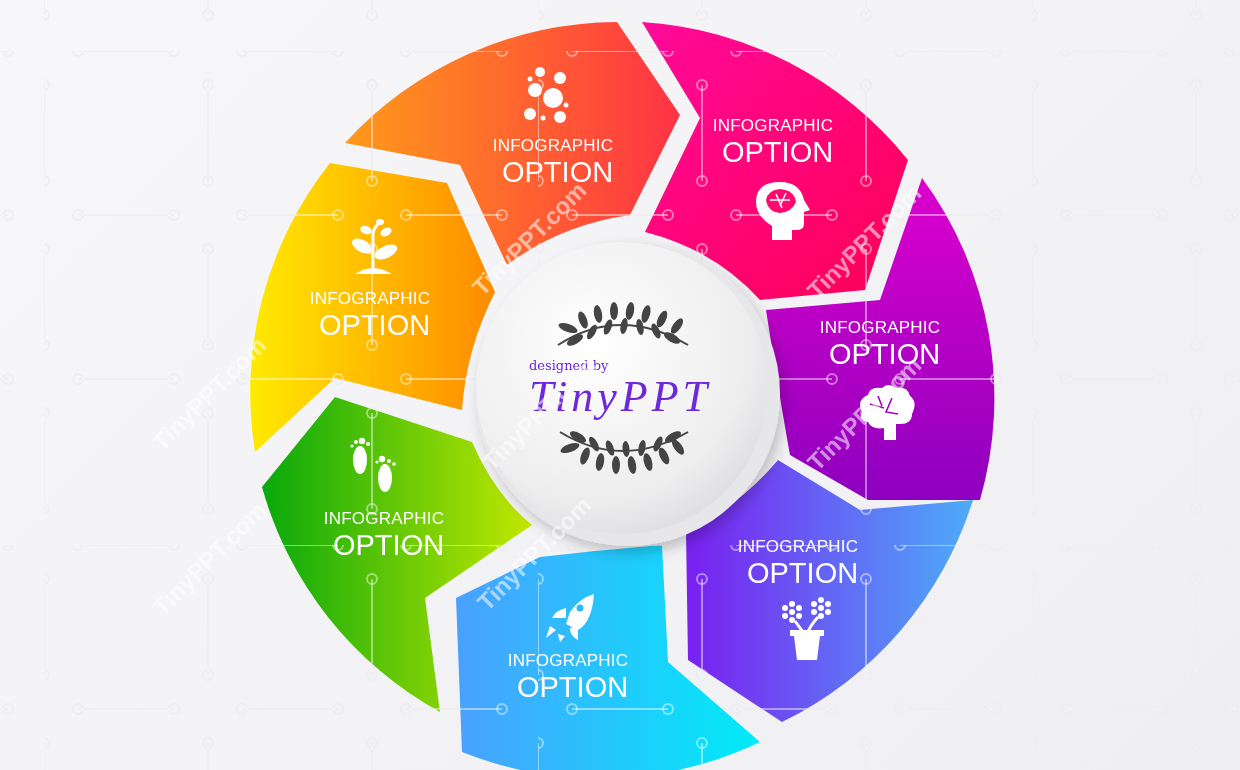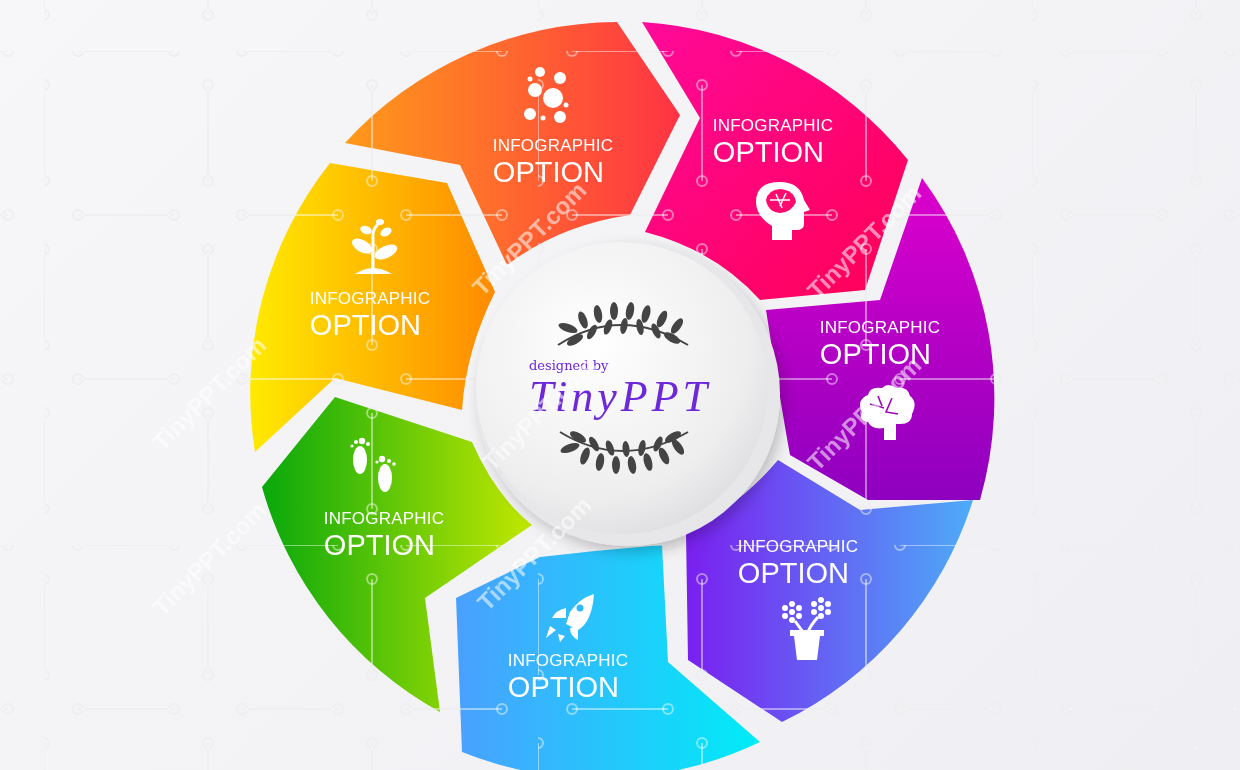--- a/index.html
+++ b/index.html
@@ -4,21 +4,21 @@
 <style>
   html, body { margin: 0; padding: 0; }
   body {
     width: 1240px; height: 770px; overflow: hidden;
     background: linear-gradient(135deg, #f7f7f9 0%, #efeff3 100%);
     font-family: "Liberation Sans", sans-serif;
     position: relative;
   }
   #stage { position: absolute; left: 0; top: 0; width: 1240px; height: 770px; }
   .seg-label {
-    position: absolute; color: #ffffff; text-align: left;
+    position: absolute; color: #ffffff; text-align: right;
     font-family: "Liberation Sans", sans-serif; line-height: 1;
     transform: translateX(-50%); white-space: nowrap;
   }
   .seg-label .small { font-size: 17px; letter-spacing: 0.2px; display: block; }
   .seg-label .big { font-size: 29px; display: block; margin-top: 4px; }
   .center-text {
     position: absolute; left: 620px; top: 390px; transform: translate(-50%, -50%);
     text-align: left; color: #6d28d9;
   }
   .center-text .by { font-family: "DejaVu Serif", serif; font-size: 13px; display:block; }

